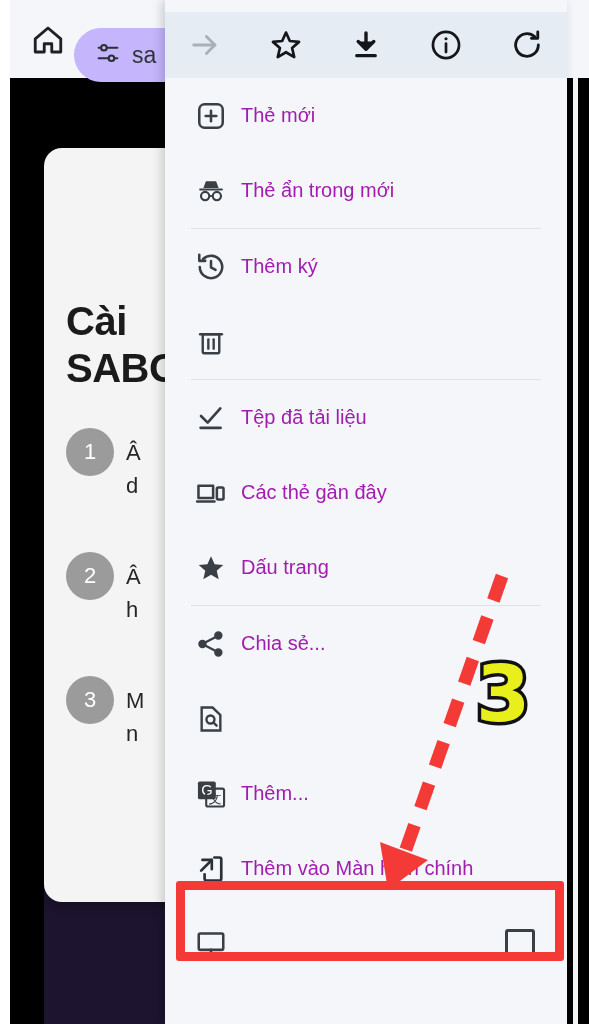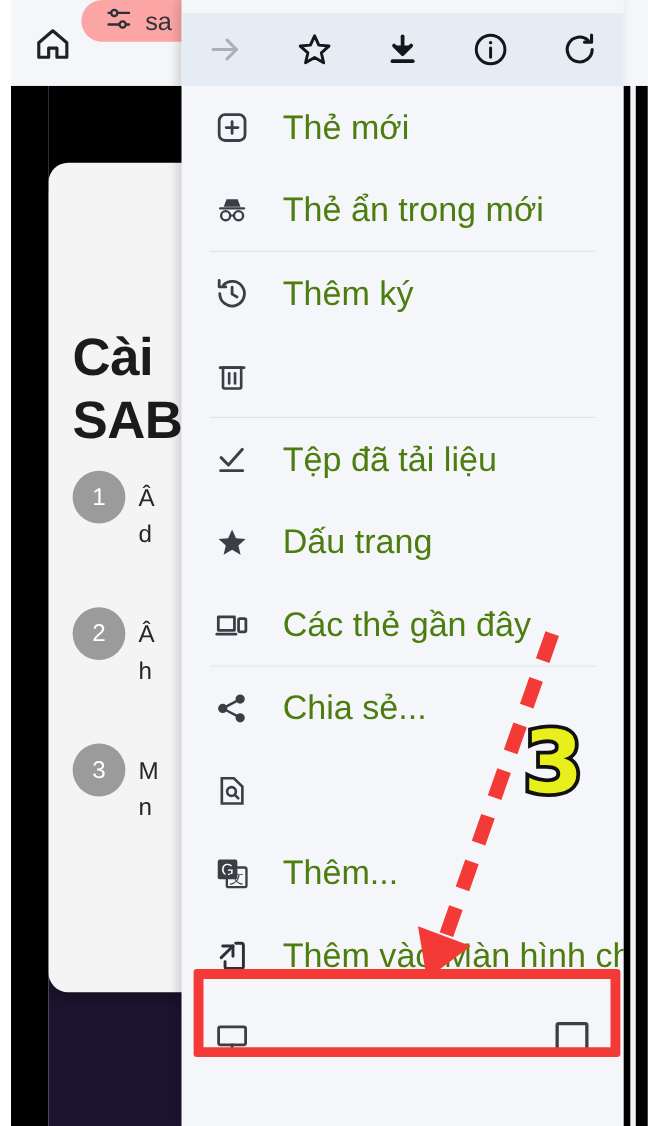--- a/index.html
+++ b/index.html
@@ -46,21 +46,21 @@
   }
   .page-card {
     position:absolute; left:0px; top:70px; width:380px; height:754px;
     background:#f4f4f4;
     border-radius:18px;
     box-shadow: 0 4px 14px rgba(0,0,0,0.35);
     overflow:hidden;
   }
   .card-title {
     position:absolute; left:22px; top:150px;
-    font-size:48px; font-weight:bold; color:#1b1b1b;
+    font-size:40px; font-weight:bold; color:#1b1b1b;
     line-height:1.18; letter-spacing:-0.5px;
     white-space:pre;
   }
   .step {
     position:absolute; display:flex; align-items:flex-start; gap:12px;
     left:22px;
   }
   .step-circle {
     width:48px; height:48px; border-radius:50%;
     background:#9b9b9b; color:#ffffff;
@@ -72,22 +72,22 @@
     padding-top:8px; white-space:pre;
   }
 
   
   .toolbar {
     position:absolute; left:10px; top:0; width:579px; height:78px;
     background:#f4f6f9;
   }
   .home-icon { position:absolute; left:20px; top:22px; }
   .url-pill {
-    position:absolute; left:64px; top:0; height:38px; width:120px;
-    background:#fca5a5; border-radius:27px;
+    position:absolute; left:64px; top:28px; height:54px; width:120px;
+    background:#c4b5fd; border-radius:27px;
     display:flex; align-items:center; padding-left:20px; gap:10px;
   }
   .url-text { font-size:23px; color:#30333a; }
 
   
   .menu {
     position:absolute; left:165px; top:0px;
     width:402px; height:1024px;
     background:#f4f6fa;
     box-shadow: -3px 0 10px rgba(0,0,0,0.18);
@@ -105,21 +105,21 @@
 
   .menu-item {
     position:relative; height:75px;
     display:flex; align-items:center;
     padding-left:30px;
   }
   .menu-item .mi-icon {
     width:42px; flex:0 0 auto; display:flex; align-items:center; justify-content:flex-start;
   }
   .menu-item .mi-label {
-    font-size:31px; color:#4d7c0f; margin-left:20px; white-space:nowrap;
+    font-size:20px; color:#a21caf; margin-left:4px; white-space:nowrap;
   }
   .menu-item .mi-check {
     position:absolute; right:32px; top:50%; transform:translateY(-50%);
     width:30px; height:30px; border:3px solid #3a3f46; border-radius:3px;
   }
   .separator {
     height:1px; background:#dfe3e9; margin:0 26px;
   }
 
   
@@ -287,36 +287,36 @@
           <svg width="32" height="32" viewBox="0 0 24 24" fill="none" stroke="#3a3f46" stroke-width="2" stroke-linecap="round" stroke-linejoin="round">
             <polyline points="4.5,10.5 9.5,15.5 19,4.8"></polyline>
             <line x1="4.2" y1="19.4" x2="19.2" y2="19.4"></line>
           </svg>
         </span>
         <span class="mi-label">Tệp đã tải liệu</span>
       </div>
 
       <div class="menu-item">
         <span class="mi-icon">
-          <svg width="32" height="32" viewBox="0 0 24 24" fill="#3a3f46">
-            <polygon points="12,3.2 14.7,9.2 21.2,9.8 16.3,14.1 17.8,20.5 12,17.1 6.2,20.5 7.7,14.1 2.8,9.8 9.3,9.2"></polygon>
-          </svg>
-        </span>
-        <span class="mi-label">Dấu trang</span>
-      </div>
-
-      <div class="menu-item">
-        <span class="mi-icon">
           <svg width="32" height="32" viewBox="0 0 24 24" fill="none" stroke="#3a3f46" stroke-width="1.9" stroke-linecap="round" stroke-linejoin="round">
             <path d="M2.6 6.6h11v9.2h-11z"></path>
             <line x1="1.6" y1="18.4" x2="14.6" y2="18.4"></line>
             <rect x="16.4" y="7.8" width="5" height="9" rx="1"></rect>
           </svg>
         </span>
         <span class="mi-label">Các thẻ gần đây</span>
+      </div>
+
+      <div class="menu-item">
+        <span class="mi-icon">
+          <svg width="32" height="32" viewBox="0 0 24 24" fill="#3a3f46">
+            <polygon points="12,3.2 14.7,9.2 21.2,9.8 16.3,14.1 17.8,20.5 12,17.1 6.2,20.5 7.7,14.1 2.8,9.8 9.3,9.2"></polygon>
+          </svg>
+        </span>
+        <span class="mi-label">Dấu trang</span>
       </div>
       <div class="separator"></div>
 
       <div class="menu-item">
         <span class="mi-icon">
           <svg width="32" height="32" viewBox="0 0 24 24" fill="#3a3f46" stroke="#3a3f46" stroke-width="1.7">
             <circle cx="17.5" cy="5.6" r="2.3"></circle>
               <circle cx="17.5" cy="18.4" r="2.3"></circle>
               <circle cx="5.6" cy="12" r="2.3"></circle>
             <line x1="7.6" y1="10.9" x2="15.6" y2="6.7" stroke-linecap="round"></line>

